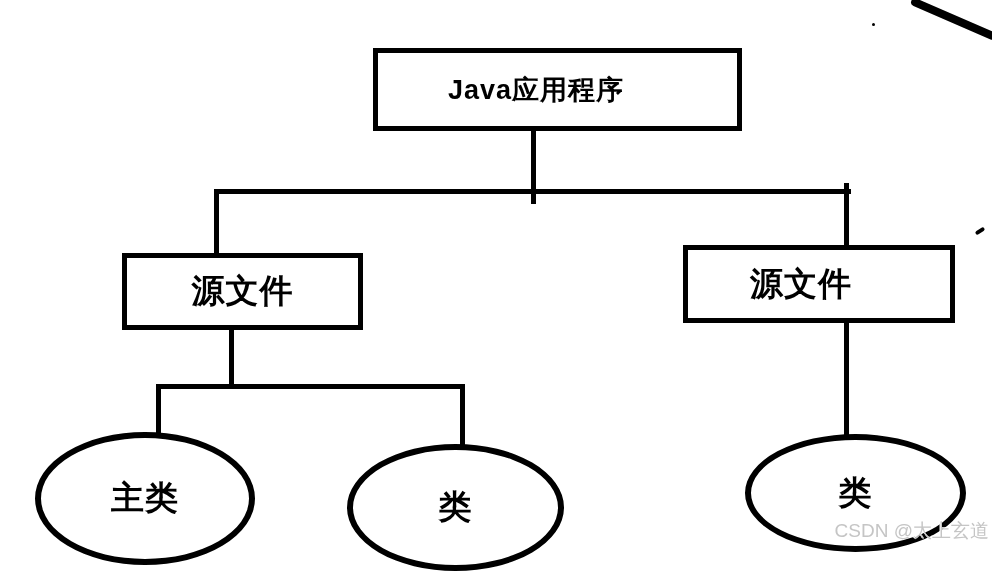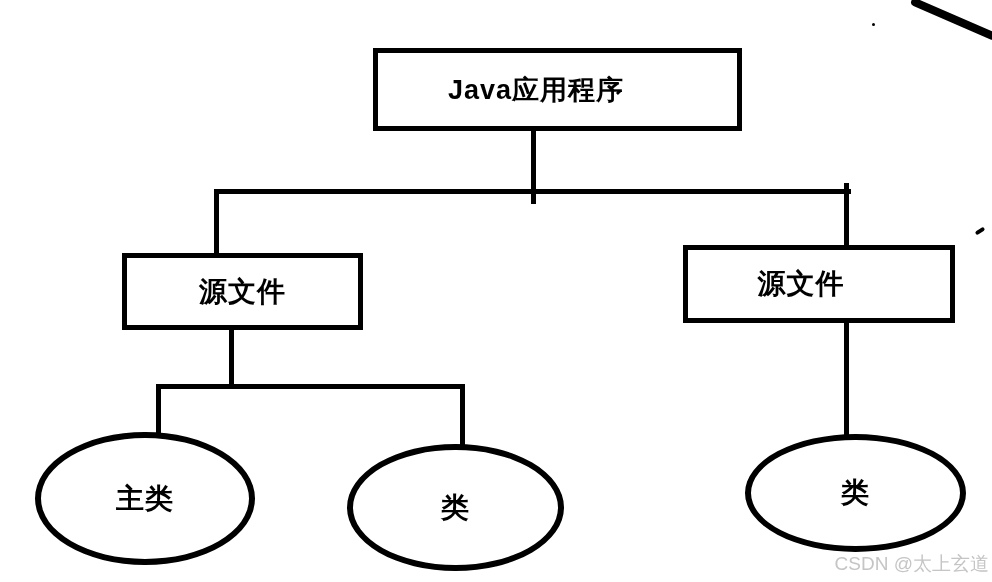--- a/index.html
+++ b/index.html
@@ -14,21 +14,21 @@
   .rect-node{
     position:absolute;
     box-sizing:border-box;
     border:5px solid #000;
     background:#fff;
     display:flex;align-items:center;justify-content:center;
   }
   .node-label{
     font-weight:bold;
     color:#000;
-    font-size:28px;
+    font-size:33px;
     letter-spacing:1px;
     white-space:nowrap;
   }
   #node-java-app{left:373px;top:48px;width:369px;height:83px;justify-content:flex-start;padding-left:70px;}
   #node-java-app .node-label{font-size:27px;}
   #node-source-left{left:122px;top:253px;width:241px;height:77px;}
   #node-source-right{left:683px;top:245px;width:272px;height:78px;}
   #node-source-right .node-label{transform:translateX(-18px);}
   
   .ellipse-node{
@@ -54,21 +54,21 @@
   #edge-v-classmid{left:460px;top:384px;width:5px;height:65px;}
   #edge-v-classright{left:844px;top:320px;width:5px;height:118px;}
   
   .stray{position:absolute;background:#000;}
   #stray-scribble{left:913px;top:-3px;width:92px;height:8px;border-radius:4px;transform:rotate(23.5deg);transform-origin:left top;}
   #stray-dot{left:872px;top:23px;width:3px;height:3px;border-radius:50%;}
   #stray-dash{left:975px;top:229px;width:10px;height:4px;border-radius:2px;transform:rotate(-32deg);}
   
   #watermark{
     position:absolute;
-    top:551px;right:3px;
+    top:518px;right:3px;
     font-size:19px;
     color:#c5c5c5;
     text-shadow:-1px -1px 0 #ffffff;
     white-space:nowrap;
   }
 </style>
 </head>
 <body>
 
 <div id="stage">

